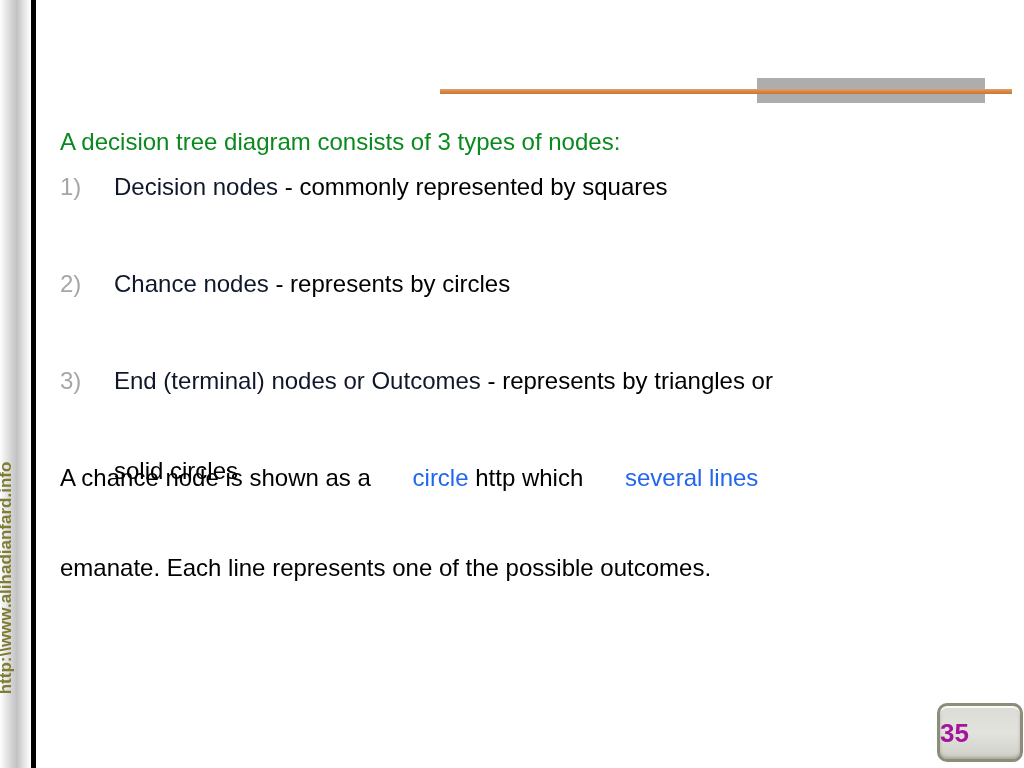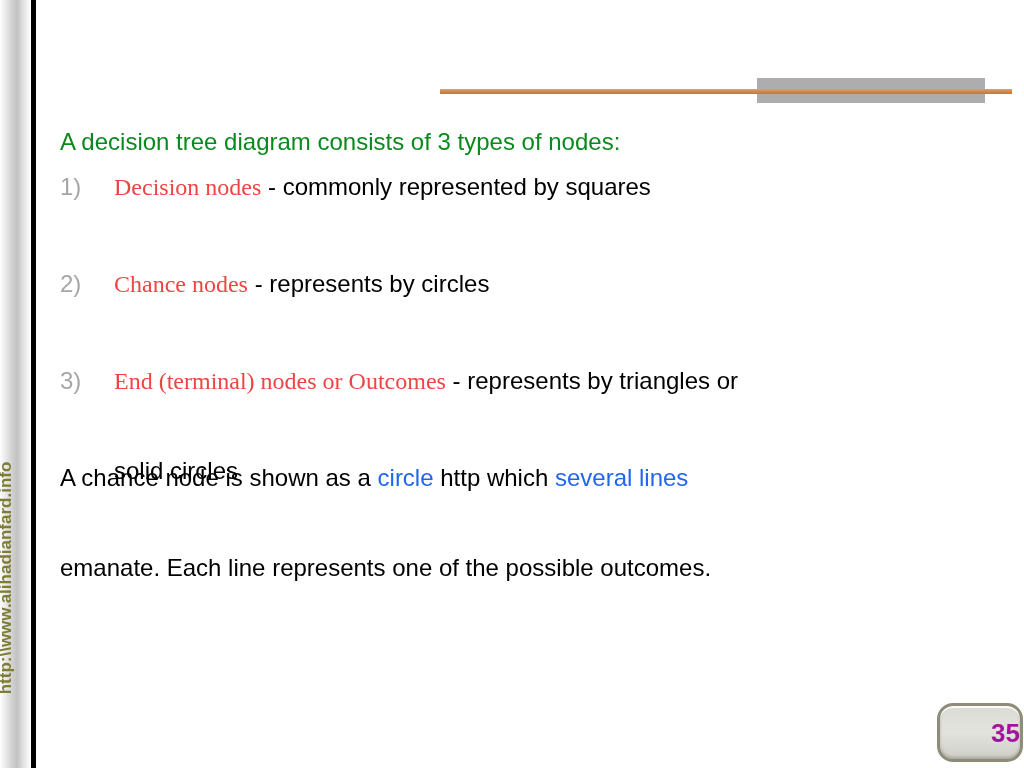--- a/index.html
+++ b/index.html
@@ -128,54 +128,53 @@
     color: #a6a6a6;
     font-size: 24px;
   }
   .num-item .itext {
     position: absolute;
     left: 54px;
     top: 0;
     right: 0;
   }
   .term {
-    color: #ef4444;
-    font-family: Liberation Serif, serif;
+    color: #0f172a;
   }
   .cont-line {
     position: absolute;
     left: 54px;
     top: 90px;
     color: #000000;
   }
 
   .para {
     font-size: 24px;
     color: #000000;
     line-height: 1.05;
   }
   .para-1 { height: 90px; }
-  .hl-blue { color: #2266ee; }
+  .hl-blue { color: #2266ee; margin-left: 35px; }
 
   
   .page-badge {
     position: absolute;
     left: 937px;
     top: 703px;
     width: 80px;
     height: 53px;
-    border-radius: 16px;
+    border-radius: 10px;
     background: linear-gradient(to bottom, #e9e9e4 0%, #dedeaf00 0%, #e3e3de 50%, #cfcfc8 100%);
     background-color: #dcdcd6;
     border: 3px solid #8d8d7a;
     box-shadow: inset 0 2px 0 rgba(255,255,255,0.85),
                 inset 0 -2px 3px rgba(120,120,105,0.45);
     display: flex;
     align-items: center;
-    justify-content: flex-end;
+    justify-content: flex-start;
   }
   .page-badge span {
     font-family: "Liberation Sans", sans-serif;
     font-size: 26px;
     font-weight: bold;
     color: #a3159b;
     line-height: 1;
   }
 </style>
 </head>

